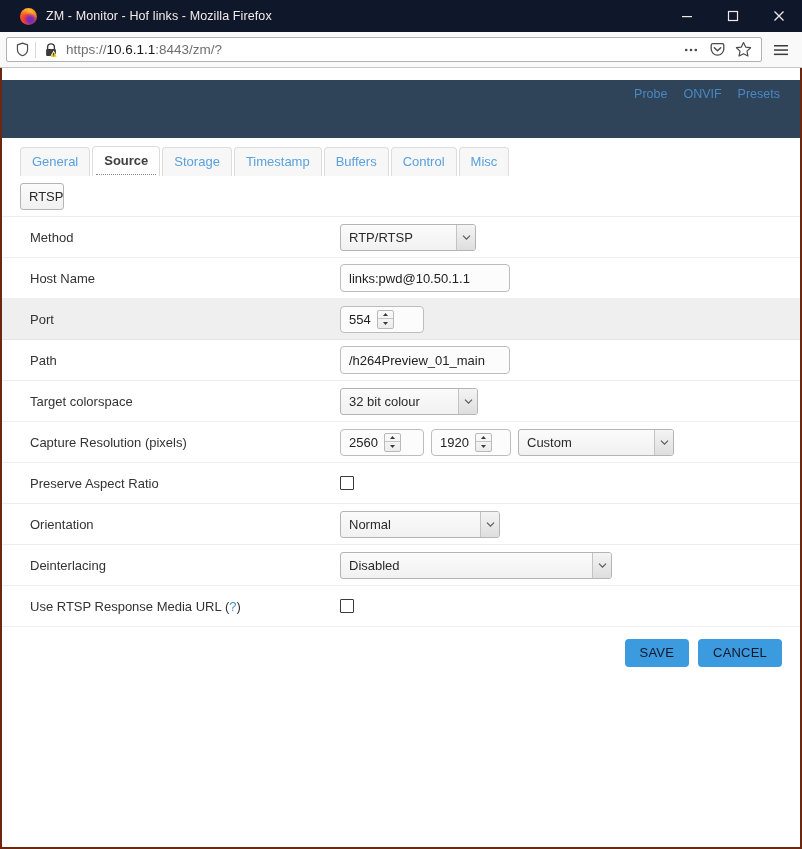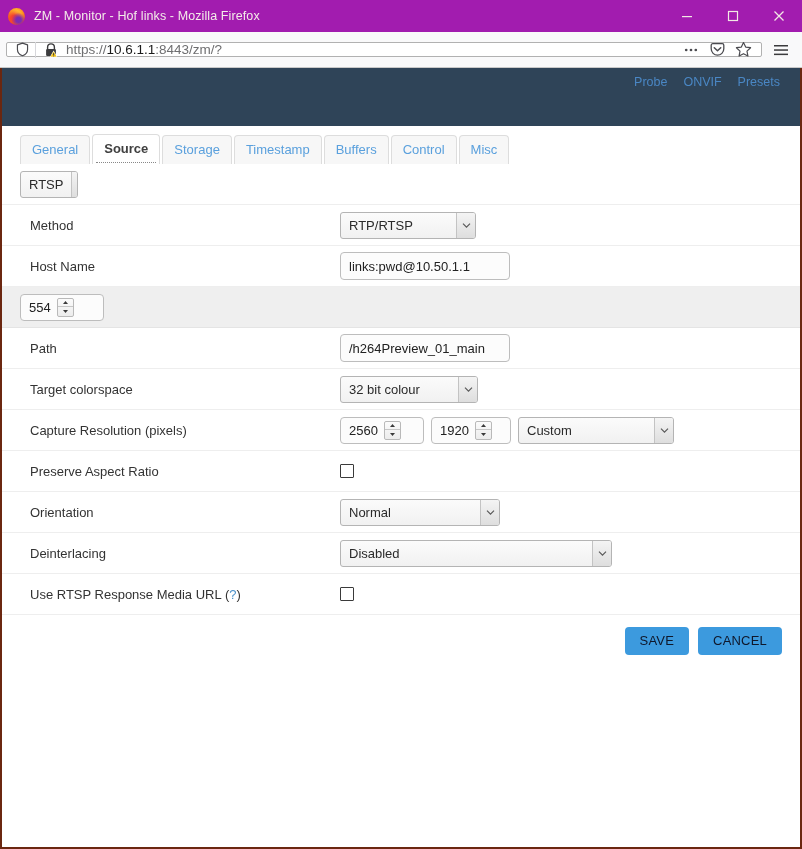--- a/index.html
+++ b/index.html
@@ -16,25 +16,25 @@
   .ff-window {
     width: 802px;
     height: 849px;
     display: flex;
     flex-direction: column;
     background: #6b2710;
   }
 
   .titlebar {
     height: 32px;
-    background: #a21caf;
+    background: #0f172a;
     display: flex;
     align-items: center;
     flex: 0 0 32px;
-    padding-left: 8px;
+    padding-left: 20px;
   }
   .ff-logo {
     width: 17px;
     height: 17px;
     flex: 0 0 17px;
     border-radius: 50%;
     background:
       radial-gradient(circle at 62% 70%, #7b2bb5 0%, #7b2bb5 16%, rgba(123,43,181,0) 45%),
       radial-gradient(circle at 35% 62%, #ff3a2f 0%, #f5462d 22%, rgba(245,70,45,0) 58%),
       radial-gradient(circle at 48% 30%, #ffd13a 0%, #ff9a22 40%, #f1521f 72%, #d43b14 100%);
@@ -67,21 +67,21 @@
     height: 36px;
     flex: 0 0 36px;
     background: #f9f9fa;
     display: flex;
     align-items: center;
     padding: 0 6px;
     border-bottom: 1px solid #c9c9c9;
   }
   .urlbar {
     flex: 1 1 auto;
-    height: 15px;
+    height: 25px;
     background: #ffffff;
     border: 1px solid #b1b1b1;
     border-radius: 2px;
     display: flex;
     align-items: center;
     padding: 0 6px 0 4px;
     min-width: 0;
   }
   .ident-shield {
     width: 22px; height: 22px;
@@ -129,20 +129,21 @@
   }
 
   .zm-header {
     background: #2f4458;
     min-height: 58px;
     position: relative;
     padding: 0 18px;
     display: flex;
     align-items: flex-end;
     flex: 0 0 58px;
+    margin-top: 12px;
   }
   .zm-header h1 {
     font-size: 15.5px;
     font-weight: normal;
     color: #ffffff;
     padding-bottom: 10px;
     letter-spacing: 0.15px;
   }
   .header-links {
     position: absolute;
@@ -422,21 +423,21 @@
       <div class="tab">Timestamp</div>
       <div class="tab">Buffers</div>
       <div class="tab">Control</div>
       <div class="tab">Misc</div>
     </div>
 
     <div class="form-area">
 
       <div class="frow">
         <div class="fctl">
-          <div class="sel" style="width:58px">
+          <div class="sel" style="width:44px">
             <span class="selval">RTSP</span>
             <span class="arrowbox">
               <svg width="9" height="7" viewBox="0 0 9 7">
                   <path d="M1 1.6 L4.5 5.2 L8 1.6" fill="none" stroke="#5a5a5a" stroke-width="1.2"></path>
                 </svg>
             </span>
           </div>
         </div>
       </div>
 
@@ -455,20 +456,21 @@
       </div>
 
       <div class="frow">
         <div class="flabel">Host Name</div>
         <div class="fctl">
           <div class="txt" style="width:170px">links:pwd@10.50.1.1</div>
         </div>
       </div>
 
       <div class="frow hl">
+        <div class="flabel">Port</div>
         <div class="fctl">
           <div class="num" style="width:84px">
             <span class="numval">554</span>
             <span class="spin">
               <span class="half top">
                 <svg width="7" height="5" viewBox="0 0 7 5">
                     <path d="M3.5 1 L6 4 L1 4 Z" fill="#3a3a3a"></path>
                   </svg>
               </span>
               <span class="half">

